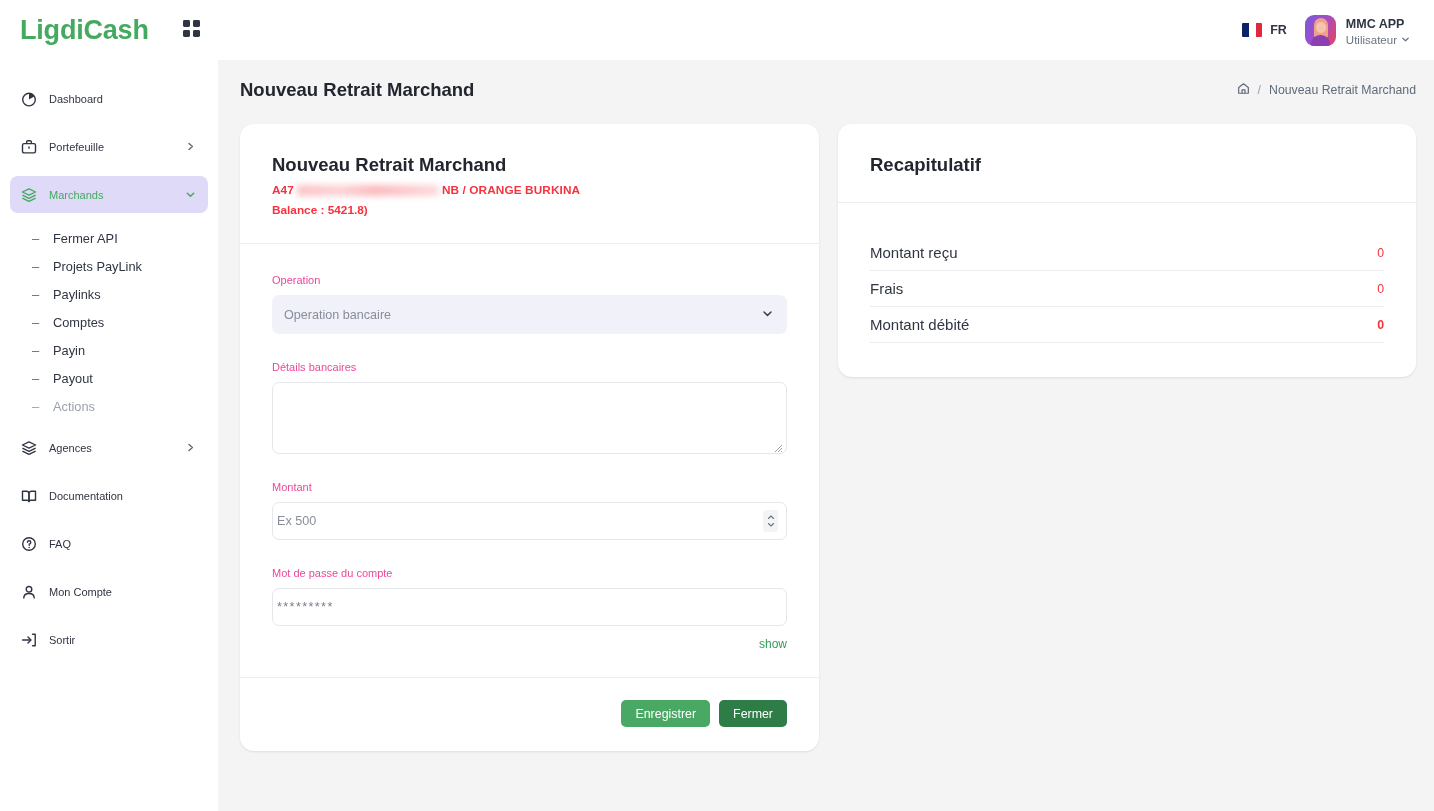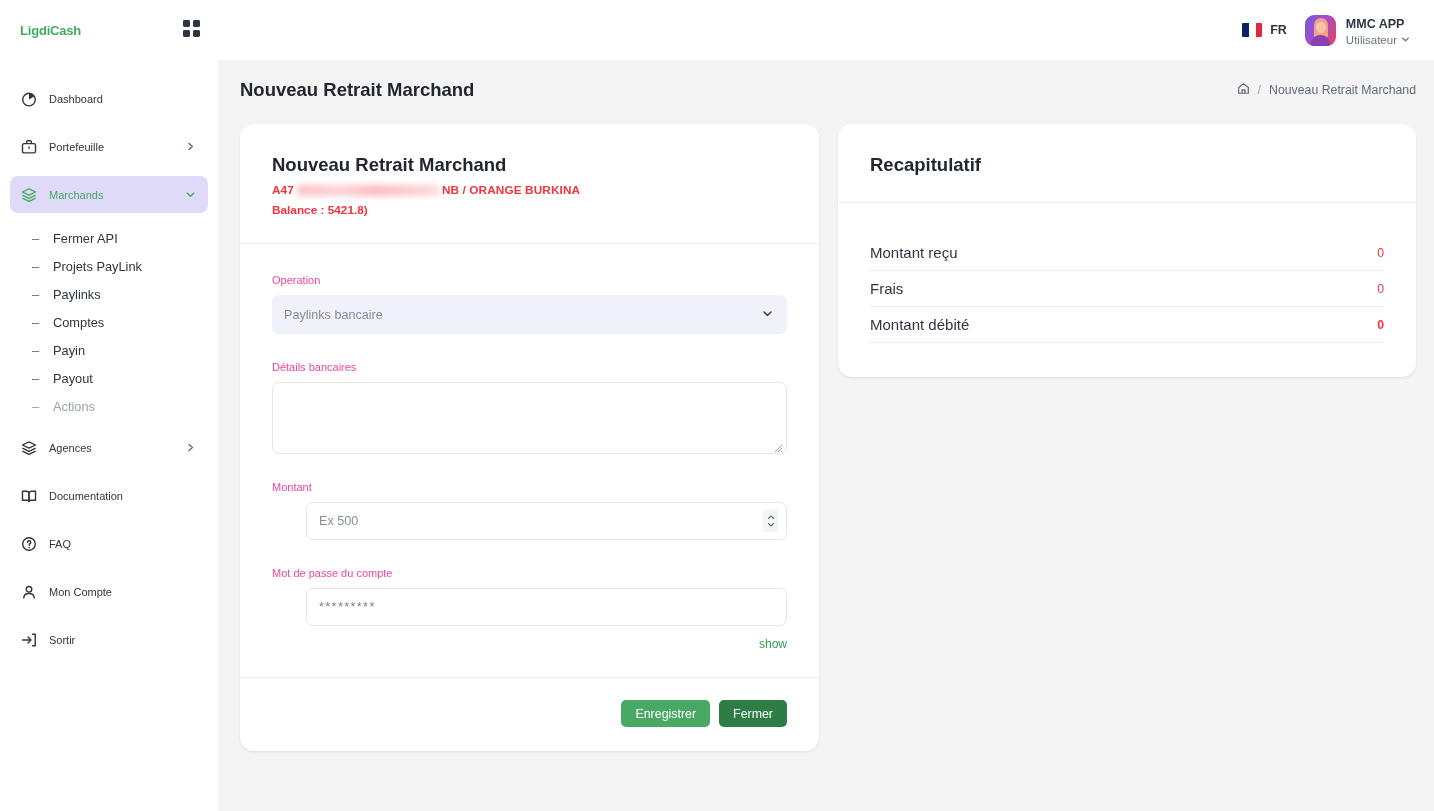--- a/index.html
+++ b/index.html
@@ -18,21 +18,21 @@
     flex: 0 0 218px;
     display: flex; flex-direction: column;
     position: relative; z-index: 3;
   }
   .brand {
     height: 60px; display: flex; align-items: center;
     justify-content: space-between;
     padding: 0 18px 0 20px;
   }
   .brand-name {
-    font-size: 13px; font-weight: 700; color: #43aa60;
+    font-size: 27px; font-weight: 700; color: #43aa60;
     letter-spacing: -0.2px;
   }
   .grid-icon { display: block; }
   .sidebar-scroll { padding-top: 20px; }
   .nav-item {
     display: flex; align-items: center;
     height: 37px; margin: 0 10px 11px 10px;
     padding: 0 12px 0 10px;
     border-radius: 8px;
     color: #2f3542; font-size: 11px; font-weight: 500;
@@ -161,21 +161,21 @@
   .textarea-box {
     height: 72px; border: 1px solid #e4e6ea; border-radius: 7px;
     background: #fff; position: relative; cursor: text;
   }
   .resize-handle {
     position: absolute; right: 3px; bottom: 3px; width: 11px; height: 11px;
   }
   .input-box {
     height: 38px; border: 1px solid #e4e6ea; border-radius: 7px;
     background: #fff; display: flex; align-items: center;
-    padding: 0 8px 0 12px; cursor: text; margin-left: 34px;
+    padding: 0 8px 0 4px; cursor: text;
   }
   .input-box .val { flex: 1; font-size: 12.6px; color: #888e99; }
   .input-box .dots { flex: 1; font-size: 12.6px; color: #7b818c; letter-spacing: 1.4px; }
   .spinner {
     width: 15px; height: 22px; border-radius: 3px; background: #f3f4f6;
     display: flex; flex-direction: column; align-items: center; justify-content: center;
     cursor: pointer; gap: 2px;
   }
   .show-link {
     display: block; text-align: right; margin-top: 11px;
@@ -417,21 +417,21 @@
           </div>
           <div class="balance-line">Balance : 5421.8)</div>
         </div>
         <div class="divider"></div>
 
         <div class="card-body">
 
           <div class="field">
             <label class="field-label">Operation</label>
             <div class="select-box">
-              <span class="select-value">Paylinks bancaire</span>
+              <span class="select-value">Operation bancaire</span>
               <span>
                 <svg width="13" height="13" viewBox="0 0 13 13" fill="none" stroke="#3b4350" stroke-width="1.5" stroke-linecap="round" stroke-linejoin="round">
                     <path d="M3 5 L6.5 8.4 L10 5"></path>
                   </svg>
               </span>
             </div>
           </div>
 
           <div class="field">
             <label class="field-label">Détails bancaires</label>

